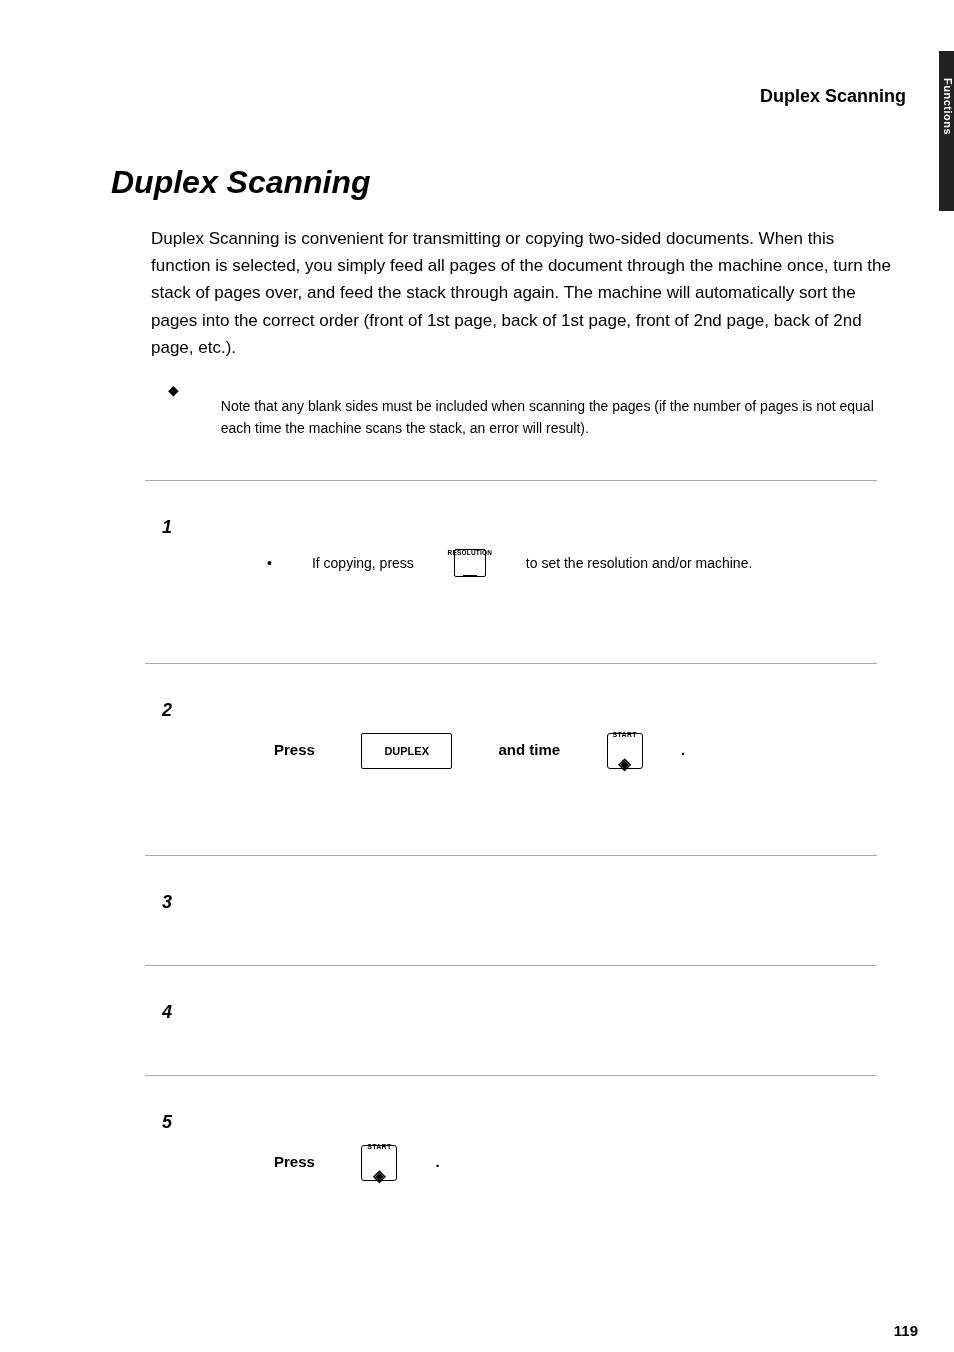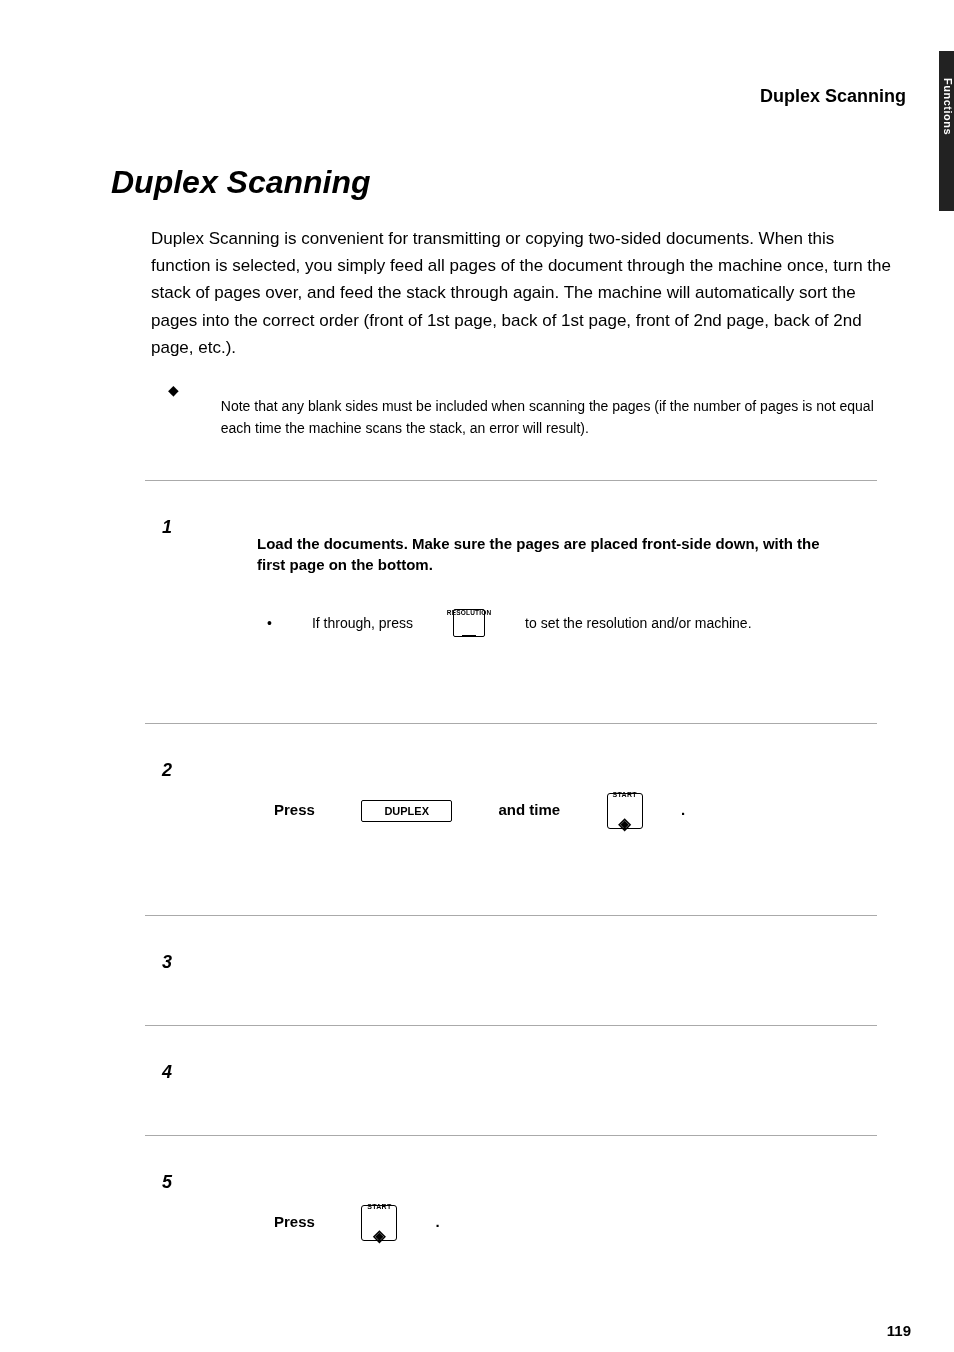--- a/index.html
+++ b/index.html
@@ -135,21 +135,21 @@
     .btn-key {
       display: inline-flex;
       align-items: center;
       justify-content: center;
       border: 1.5px solid #000;
       border-radius: 2px;
       padding: 1px 5px;
       font-size: 11px;
       font-weight: bold;
       min-width: 48px;
-      height: 22px;
+      height: 36px;
       vertical-align: middle;
       white-space: nowrap;
     }
 
     .btn-start {
       display: inline-flex;
       flex-direction: column;
       align-items: center;
       justify-content: center;
       border: 1.5px solid #000;
@@ -198,21 +198,21 @@
     .btn-resolution-box {
       width: 14px;
       height: 14px;
       border: 1.5px solid #000;
     }
 
     
     .page-number {
       position: absolute;
       bottom: 30px;
-      right: 60px;
+      right: 53px;
       font-size: 15px;
       font-weight: bold;
     }
 
   </style>
 </head>
 <body>
 
 <div class="side-tab">
   <span>8. Special Functions</span>
@@ -231,24 +231,23 @@
   <div class="note-bullet">
     <span class="diamond">◆</span>
     <span>Note that any blank sides must be included when scanning the pages (if the number of pages is not equal each time the machine scans the stack, an error will result).</span>
   </div>
 
   <div class="steps">
 
     <div class="step">
       <div class="step-number">1</div>
       <div class="step-content">
-        <div class="step-title">Load the documents. Make sure the pages are placed front-side down, with the first page on the bottom.</div>
         <div class="step-sub">
           <span>•</span>
-          <span>If through, press</span>
+          <span>If copying, press</span>
 
           <span class="btn-resolution">
             <span class="btn-resolution-label">RESOLUTION</span>
             <span class="btn-resolution-box"></span>
           </span>
           <span>to set the resolution and/or machine.</span>
         </div>
       </div>
     </div>
 

